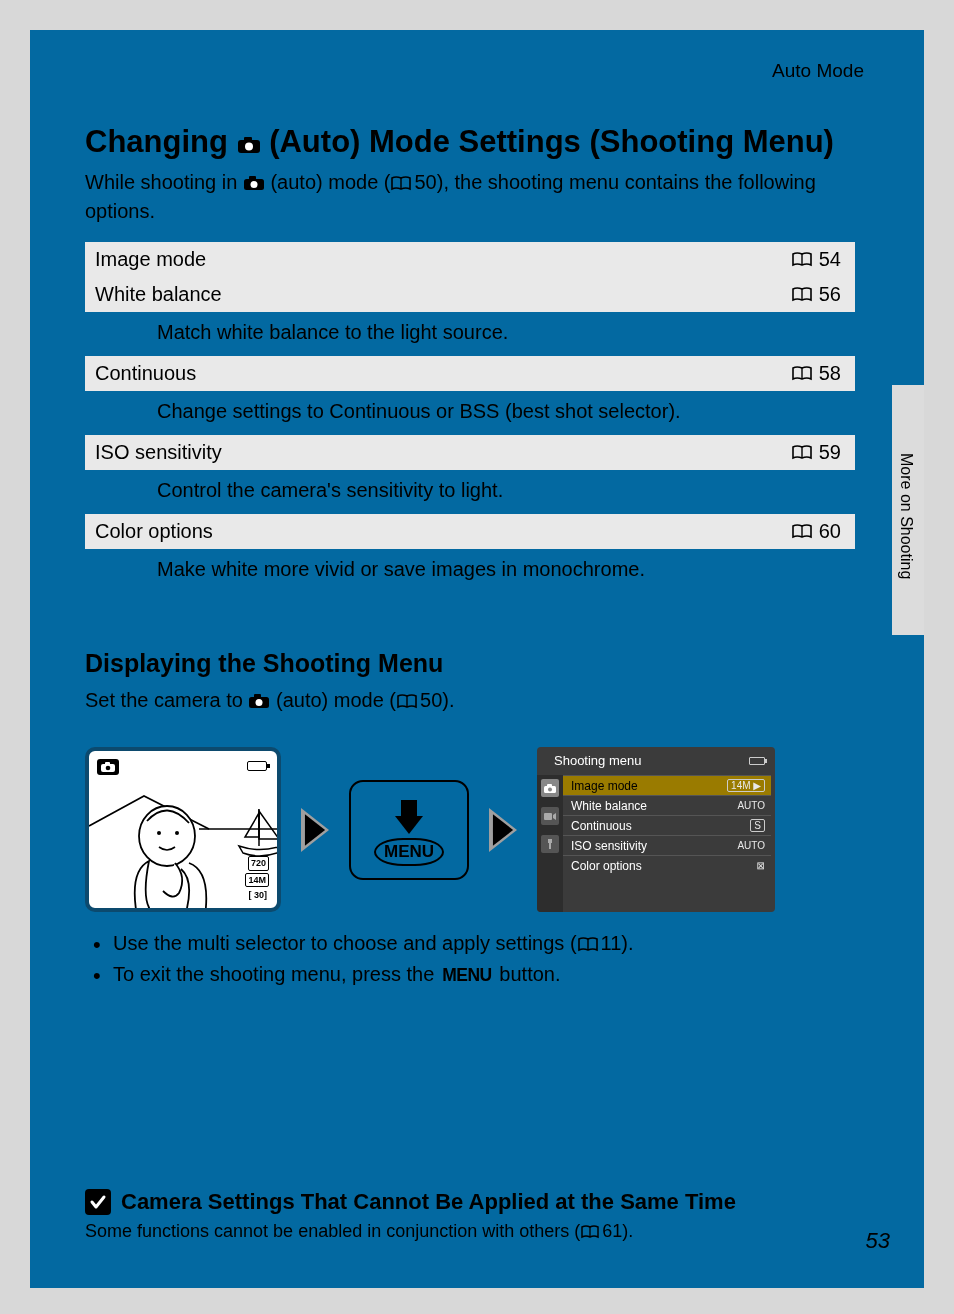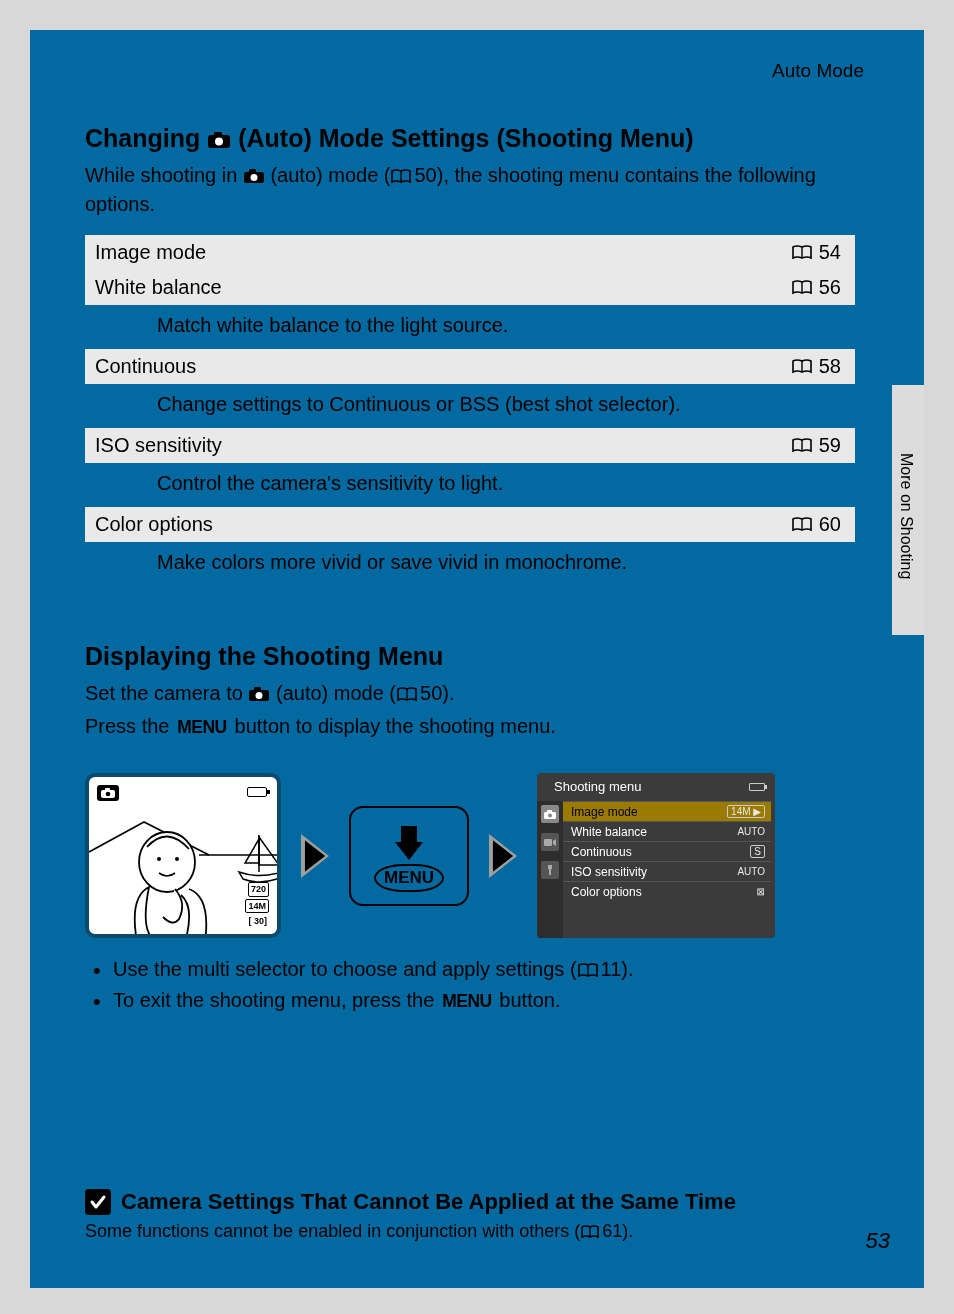--- a/index.html
+++ b/index.html
@@ -25,21 +25,21 @@
     right: 60px;
     font-size: 19px;
   }
   .content {
     position: absolute;
     top: 94px;
     left: 55px;
     width: 770px;
   }
   h1 {
-    font-size: 25px;
+    font-size: 31px;
     font-weight: bold;
     margin-bottom: 8px;
   }
   h2 {
     font-size: 25px;
     font-weight: bold;
     margin-bottom: 8px;
   }
   .intro {
     font-size: 20px;
@@ -326,37 +326,34 @@
         <span class="pageref">
             <span class="book-icon">
               <svg width="22" height="15">
                 <path d="M2 2 Q6 0 11 2 Q16 0 20 2 V13 Q16 11 11 13 Q6 11 2 13 Z" fill="none" stroke="#000" stroke-width="1.6"></path>
                 <line x1="11" y1="2" x2="11" y2="13" stroke="#000" stroke-width="1.4"></line>
               </svg>
             </span>
             <span>60</span>
           </span>
       </div>
-      <div class="strow-body">Make colors more vivid or save vivid in monochrome.</div>
+      <div class="strow-body">Make white more vivid or save images in monochrome.</div>
     </div>
 
     <div class="section2">
       <h2>Displaying the Shooting Menu</h2>
       <p class="intro" style="margin-bottom:4px">
         <span>Set the camera to </span><span class="camera-icon"><svg width="22" height="16">
               <rect x="1" y="4" width="20" height="11" rx="2.5" fill="#000"></rect>
               <rect x="6" y="1" width="7" height="5" rx="1" fill="#000"></rect>
               <circle cx="11" cy="9.5" r="3.5" fill="#fff"></circle>
             </svg></span><span> (auto) mode (</span><span class="book-icon"><svg width="22" height="15">
               <path d="M2 2 Q6 0 11 2 Q16 0 20 2 V13 Q16 11 11 13 Q6 11 2 13 Z" fill="none" stroke="#000" stroke-width="1.6"></path>
               <line x1="11" y1="2" x2="11" y2="13" stroke="#000" stroke-width="1.4"></line>
             </svg></span><span>50</span><span>).</span>
-      </p>
-      <p class="intro">
-        <span>Press the </span><span class="menu-label">MENU</span><span> button to display the shooting menu.</span>
       </p>
 
       <div class="illus-row">
 
         <div class="lcd">
           <div class="cam-badge">
               <svg width="14" height="10">
                 <rect x="0" y="2" width="14" height="8" rx="2" fill="#fff"></rect>
                 <rect x="4" y="0" width="5" height="3" rx="1" fill="#fff"></rect>
                 <circle cx="7" cy="6" r="2.3" fill="#000"></circle>

